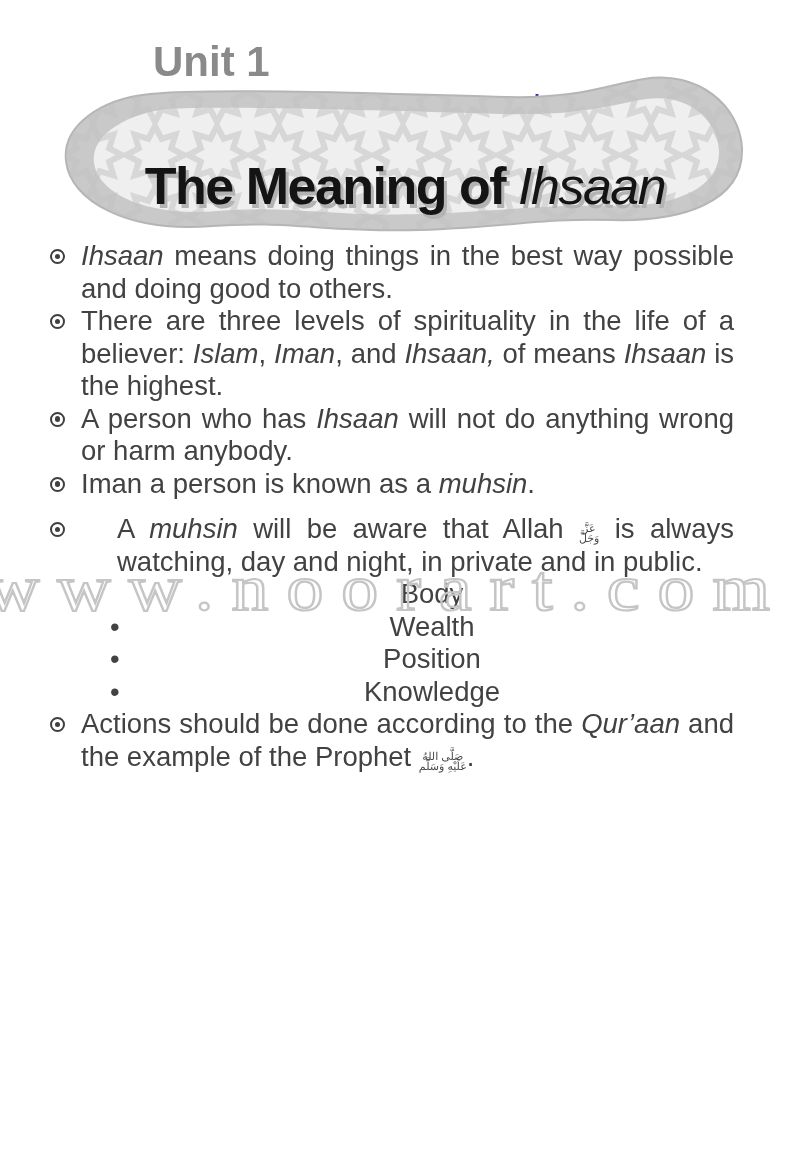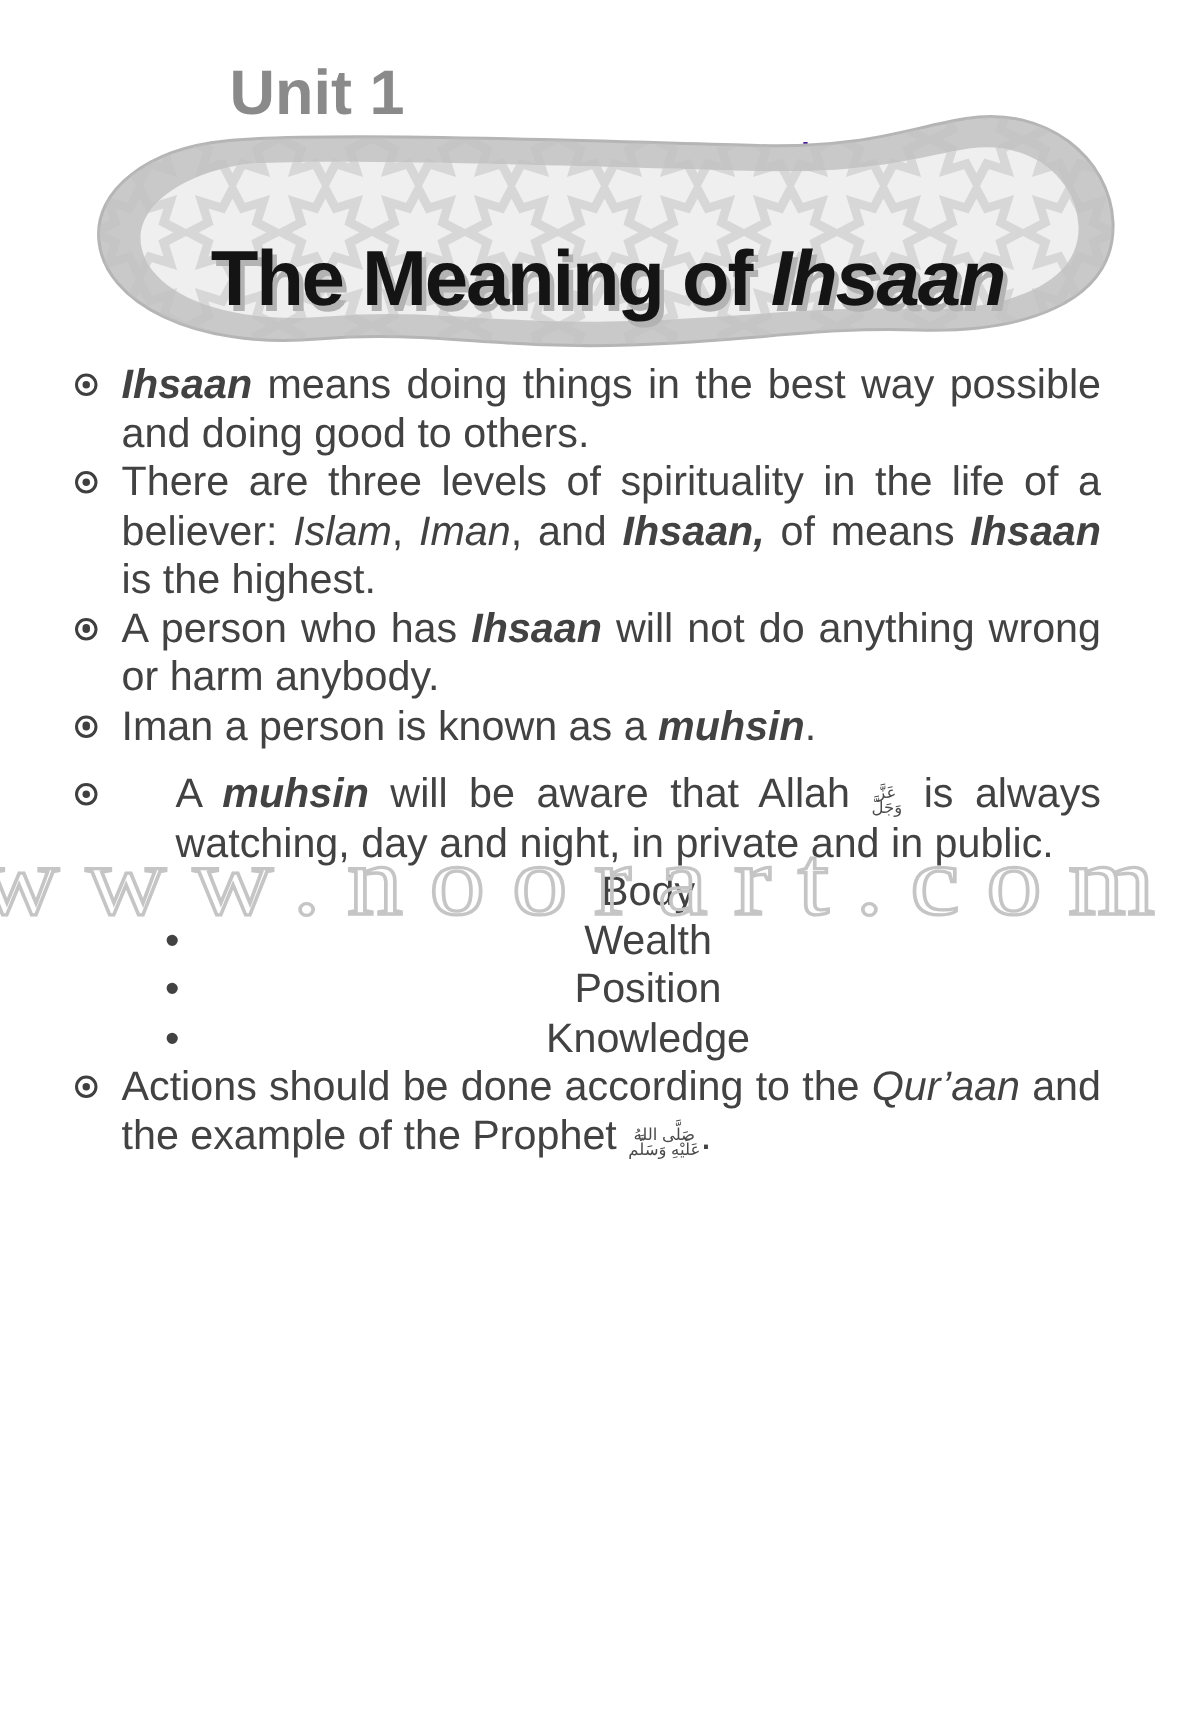--- a/index.html
+++ b/index.html
@@ -31,21 +31,21 @@
   .marker{
     box-sizing:border-box;flex:0 0 15px;width:15px;height:15px;
     border:2.6px solid #3f3f3f;border-radius:50%;
     margin:9px 16px 0 0;display:flex;align-items:center;justify-content:center;
   }
   .marker .dot{width:5.5px;height:5.5px;background:#3f3f3f;border-radius:50%;}
   .txt{
     margin:0;flex:1;font-size:27.5px;line-height:32.5px;color:#424242;text-align:center;
   }
   .just{text-align:justify;}
-  .s-bi{font-weight:bold;font-style:italic;}
+  .s-bi{font-weight:normal;font-style:italic;}
   .s-i{font-style:italic;}
   .s-ar{
     display:inline-block;font-size:11px;line-height:10px;white-space:pre-line;
     text-align:center;vertical-align:-4px;font-weight:normal;font-style:normal;
     color:#4a4a4a;
   }
   .row.sub, .row.sub_plain{margin-left:60px;}
   .submarker{flex:0 0 20px;font-size:27.5px;line-height:32.5px;color:#424242;}
   
   .watermark{

